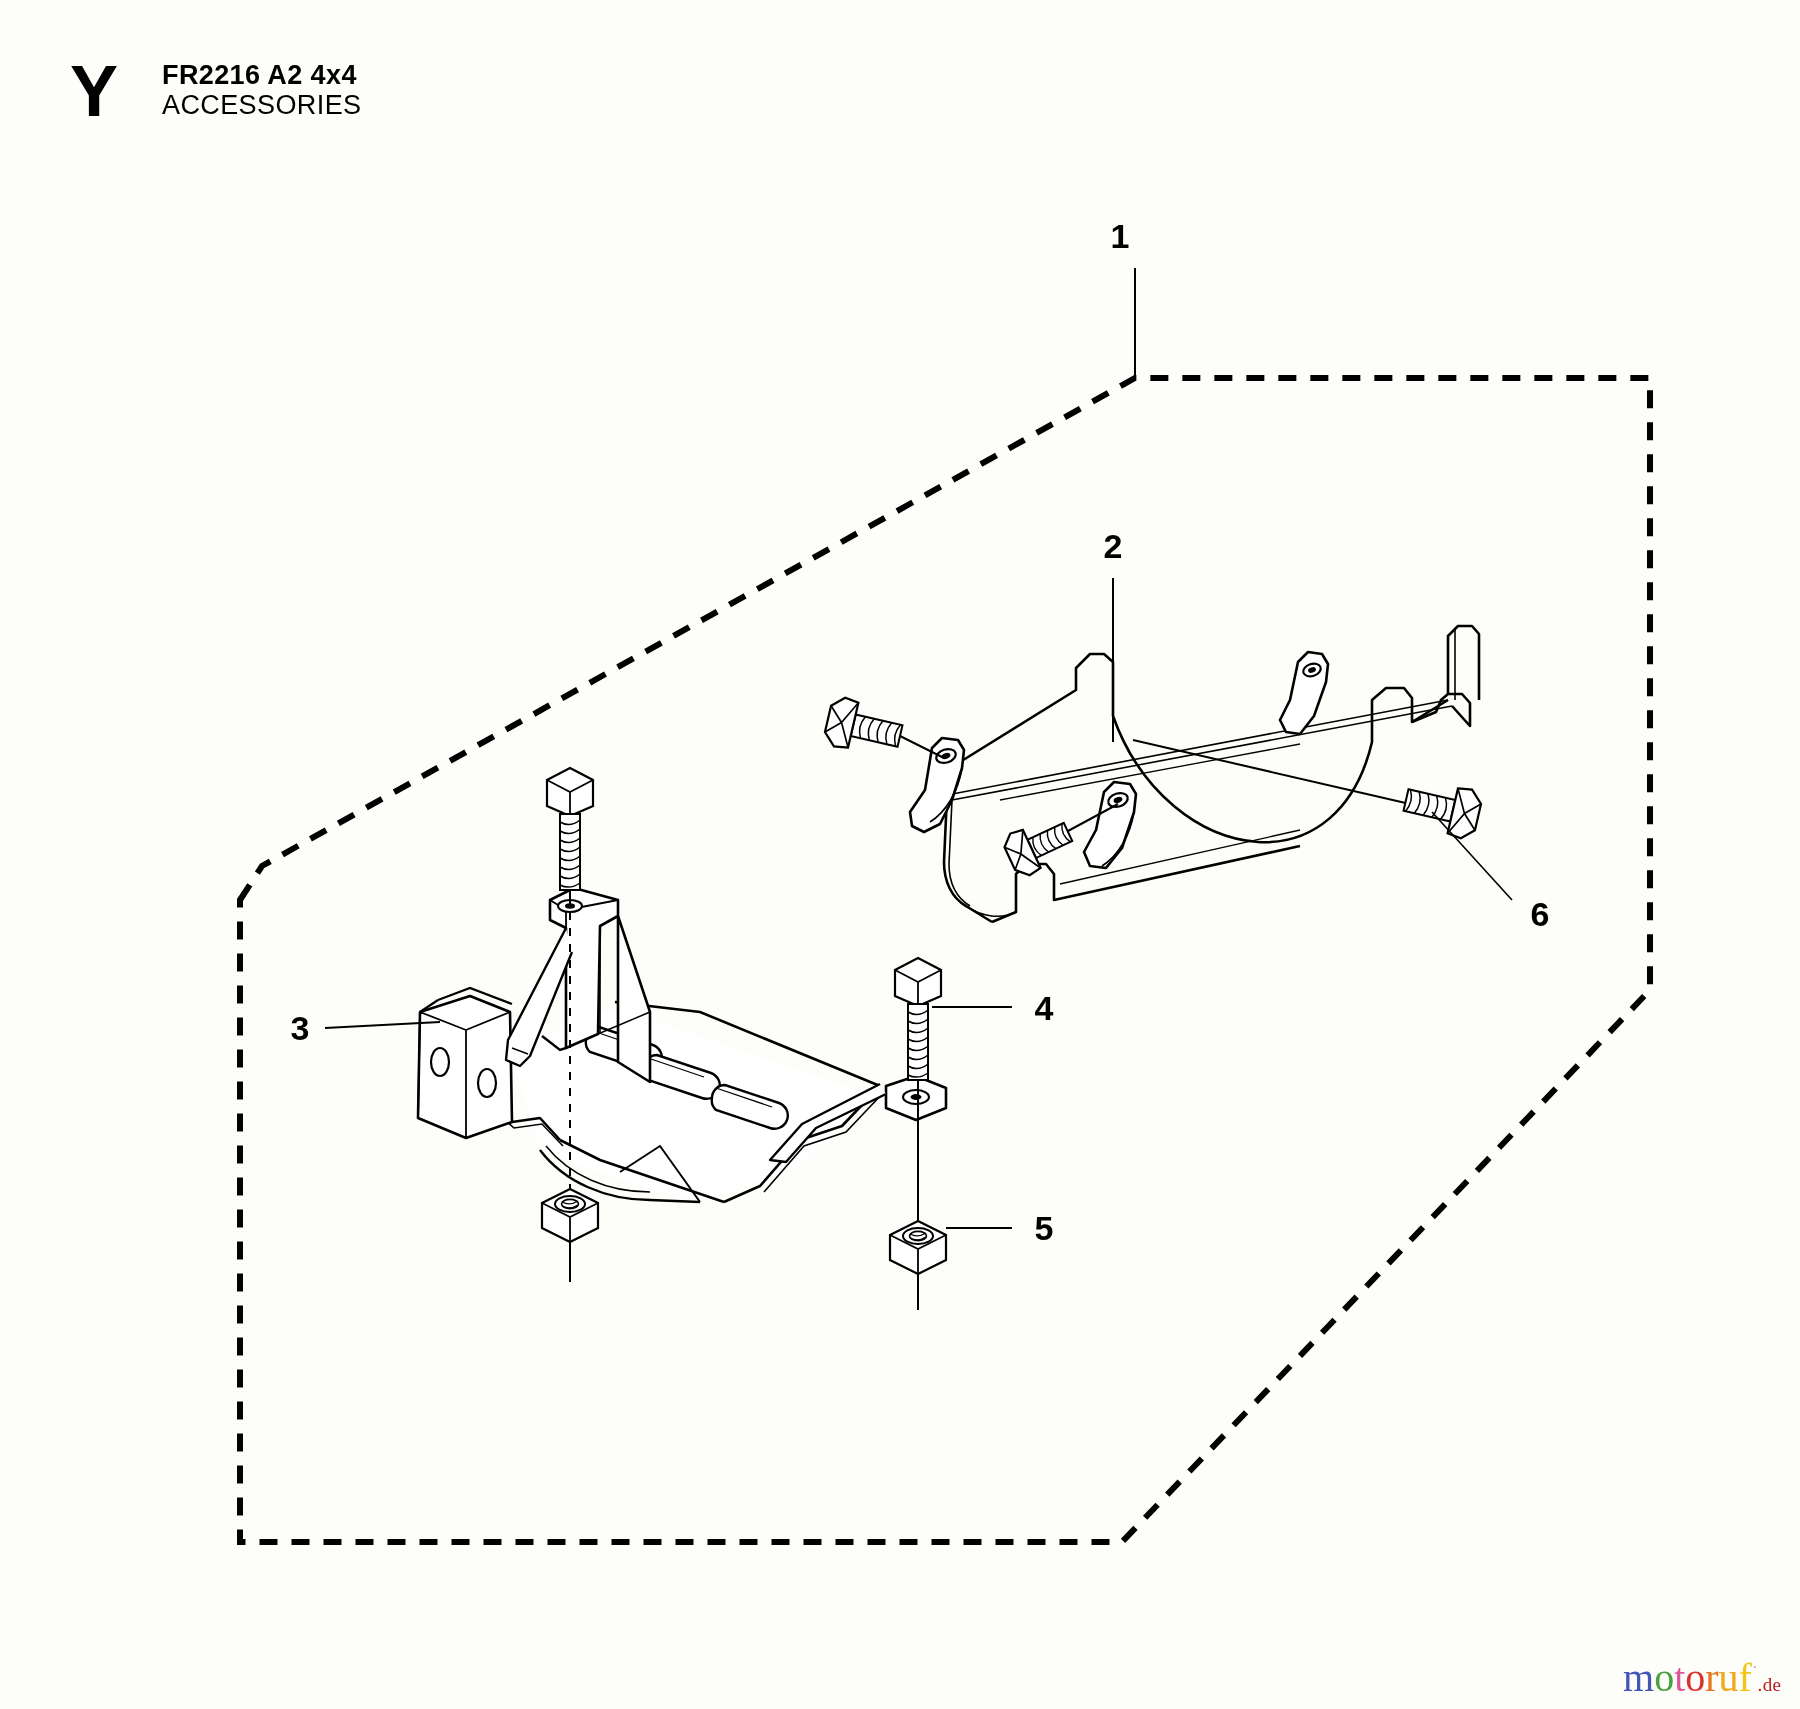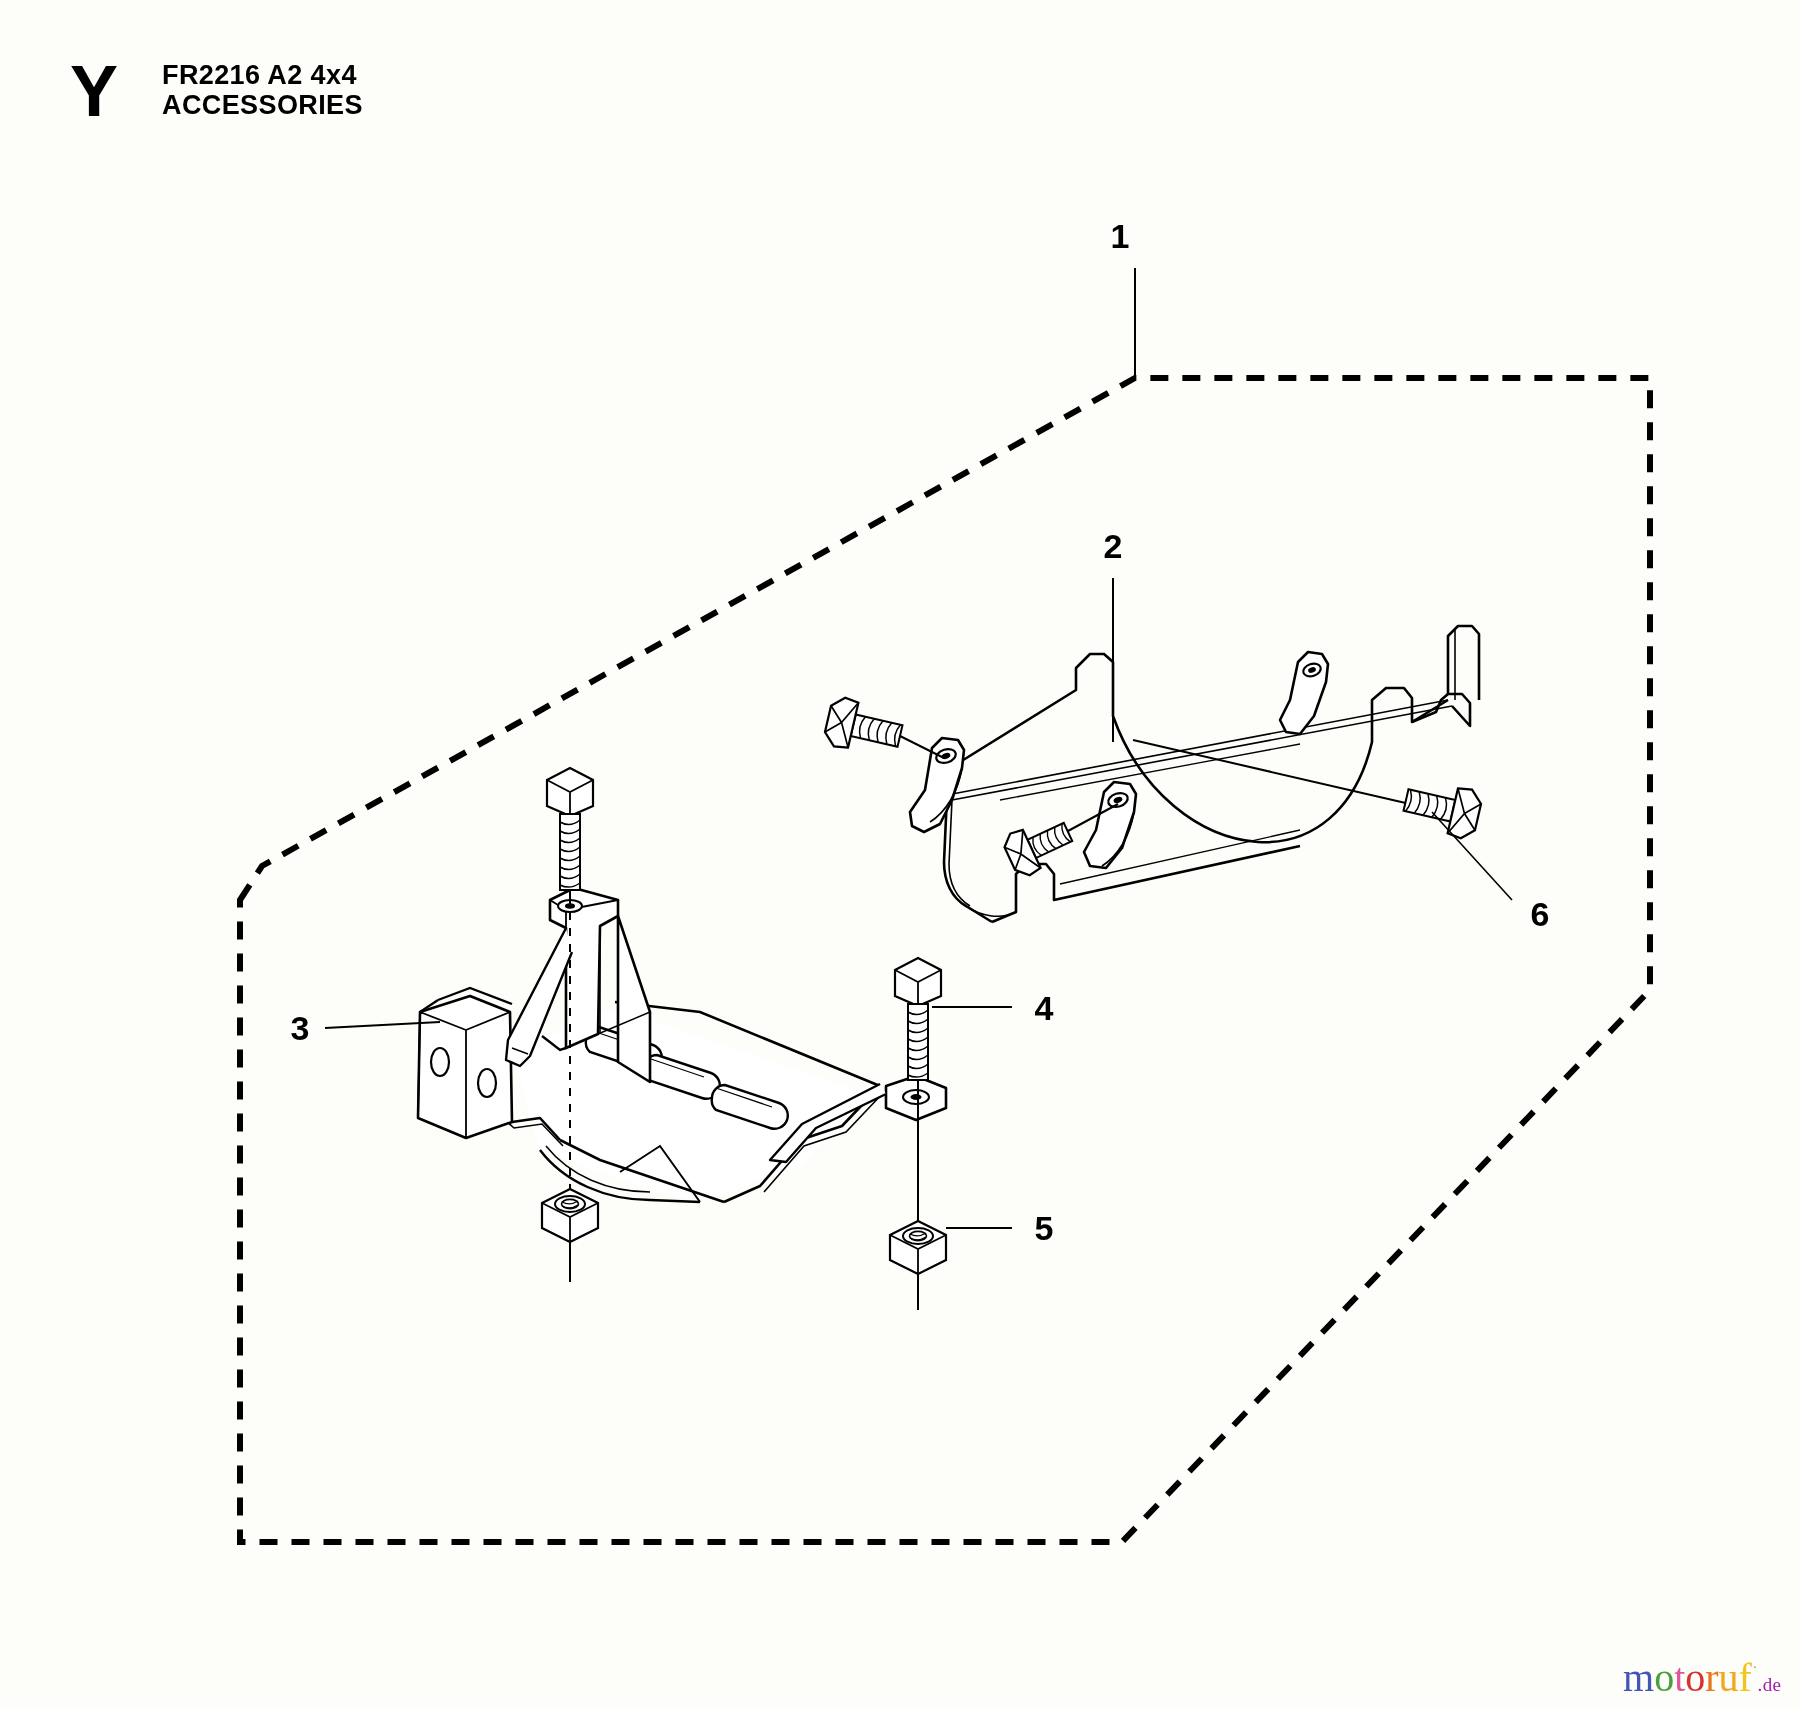--- a/index.html
+++ b/index.html
@@ -1,27 +1,27 @@
 <!DOCTYPE html>
 <html><head>
 <meta charset="utf-8">
 <style>
   html,body{margin:0;padding:0;background:#fdfdfa;}
   body{width:1800px;height:1709px;position:relative;font-family:"Liberation Sans",sans-serif;overflow:hidden;}
   #sheet{position:absolute;inset:0;}
   .hdr-letter{position:absolute;left:70px;top:55px;font-size:72px;font-weight:700;line-height:1;color:#000;font-family:"Liberation Sans",sans-serif;}
   .hdr-lines{position:absolute;left:162px;top:60px;}
   .hdr-l1{font-size:27px;font-weight:700;letter-spacing:0.4px;color:#000;line-height:1.12;}
-  .hdr-l2{font-size:27px;font-weight:700;letter-spacing:0.4px;color:#000;line-height:1.12;}
+  .hdr-l2{font-size:27px;font-weight:400;letter-spacing:0.4px;color:#000;line-height:1.12;}
   svg.canvas{position:absolute;left:0;top:0;width:1800px;height:1709px;}
   .cal{font-size:34px;font-weight:700;font-family:"Liberation Sans",sans-serif;fill:#000;}
   .wm{position:absolute;left:1623px;top:1658px;font-family:"Liberation Serif",serif;font-size:40px;line-height:1;white-space:nowrap;}
   .wm span{display:inline-block;}
   .wm .dot{font-size:17px;vertical-align:super;}
-  .wmde{font-size:19px;color:#a21caf;letter-spacing:0.3px;text-align:right;}
+  .wmde{font-size:19px;color:#b91c1c;letter-spacing:0.3px;text-align:right;}
 </style>
 </head>
 <body>
 
 <div id="sheet">
 
   <div class="hdr-letter">Y</div>
   <div class="hdr-lines">
     <div class="hdr-l1">FR2216 A2 4x4</div>
     <div class="hdr-l2">ACCESSORIES</div>

